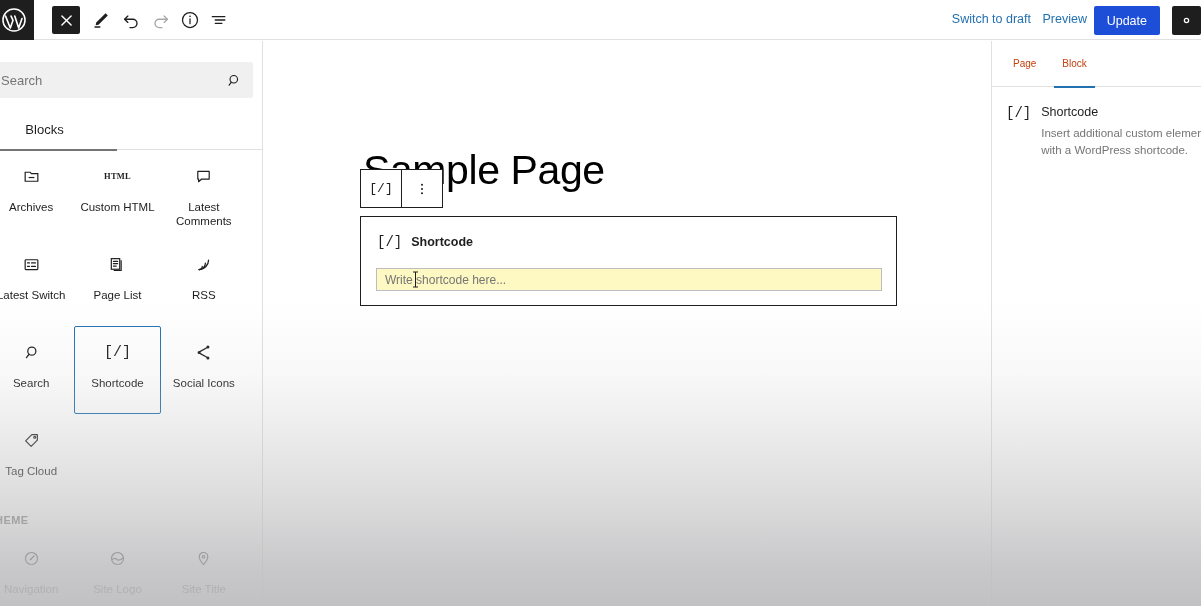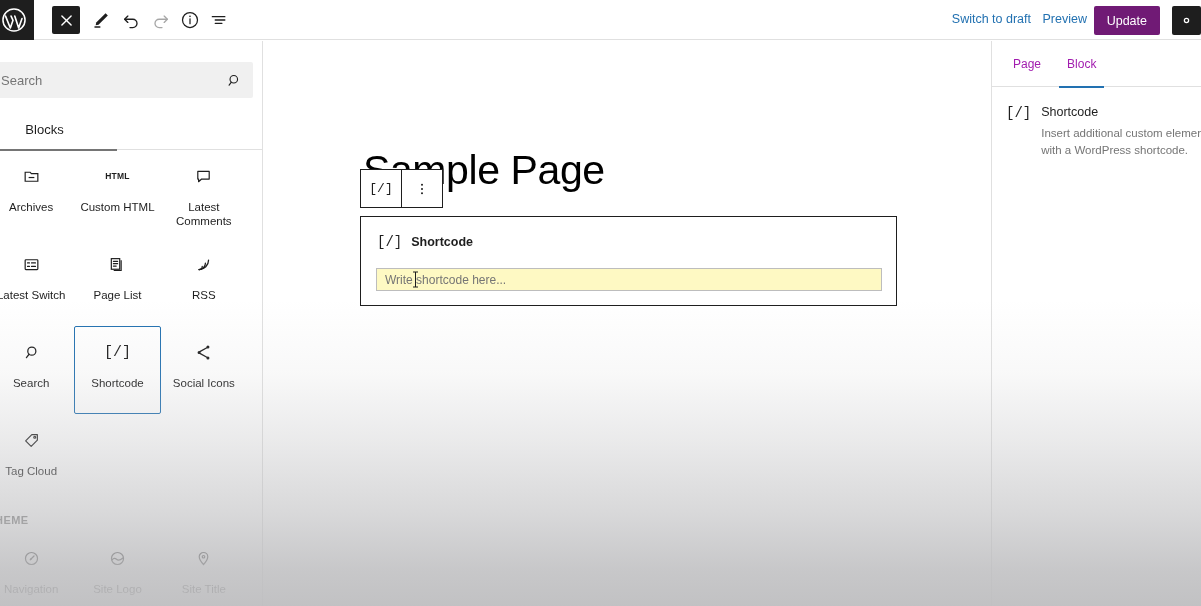--- a/index.html
+++ b/index.html
@@ -57,21 +57,21 @@
     white-space: nowrap;
   }
   #btn-preview {
     position: absolute; right: 122px; top: 12px;
     font-size: 12.5px; color: #2271b1;
     white-space: nowrap;
   }
   #btn-update {
     position: absolute; right: 49px; top: 6px;
     height: 29px; padding: 0 13px;
-    background: #701a75; color: #fff;
+    background: #1d4ed8; color: #fff;
     font-size: 12.5px; font-weight: 400;
     border-radius: 2px;
     display: flex; align-items: center; justify-content: center;
     white-space: nowrap;
   }
   #btn-settings {
     position: absolute; right: 8px; top: 6px;
     width: 29px; height: 29px;
     background: #1e1e1e; color: #fff;
     border-radius: 2px;
@@ -161,21 +161,21 @@
   .grid-heading {
     font-size: 11px; font-weight: 600;
     color: #757575;
     text-transform: uppercase;
     letter-spacing: .4px;
     padding: 12px 16px 6px 16px;
   }
   .html-glyph {
     font-size: 8.5px; font-weight: 700;
     letter-spacing: .2px;
-    font-family: Liberation Sans, sans-serif;
+    font-family: Liberation Serif, serif;
   }
   .sc-glyph {
     font-family: "Liberation Mono", monospace;
     font-size: 15px; font-weight: 400;
   }
 
   
   #canvas {
     position: absolute; left: 263px; top: 41px;
     width: 728px; height: 565px;
@@ -249,21 +249,21 @@
   #sb-tabs {
     position: absolute; left: 0; top: 0;
     width: 210px; height: 46px;
     border-bottom: 1px solid #e0e0e0;
     display: flex; align-items: center;
     padding-left: 8px;
   }
   .sb-tab {
     height: 46px; padding: 0 13px;
     display: flex; align-items: center;
-    font-size: 12px; color: #a21caf;
+    font-size: 10px; color: #c2410c;
     position: relative;
   }
   .sb-tab.active { font-weight: 500; }
   .sb-tab.active::after {
     content: ""; position: absolute;
     left: 5px; right: 5px; bottom: -1px; height: 2px;
     background: #2271b1;
   }
   #sb-card {
     position: absolute; left: 0; top: 46px;

